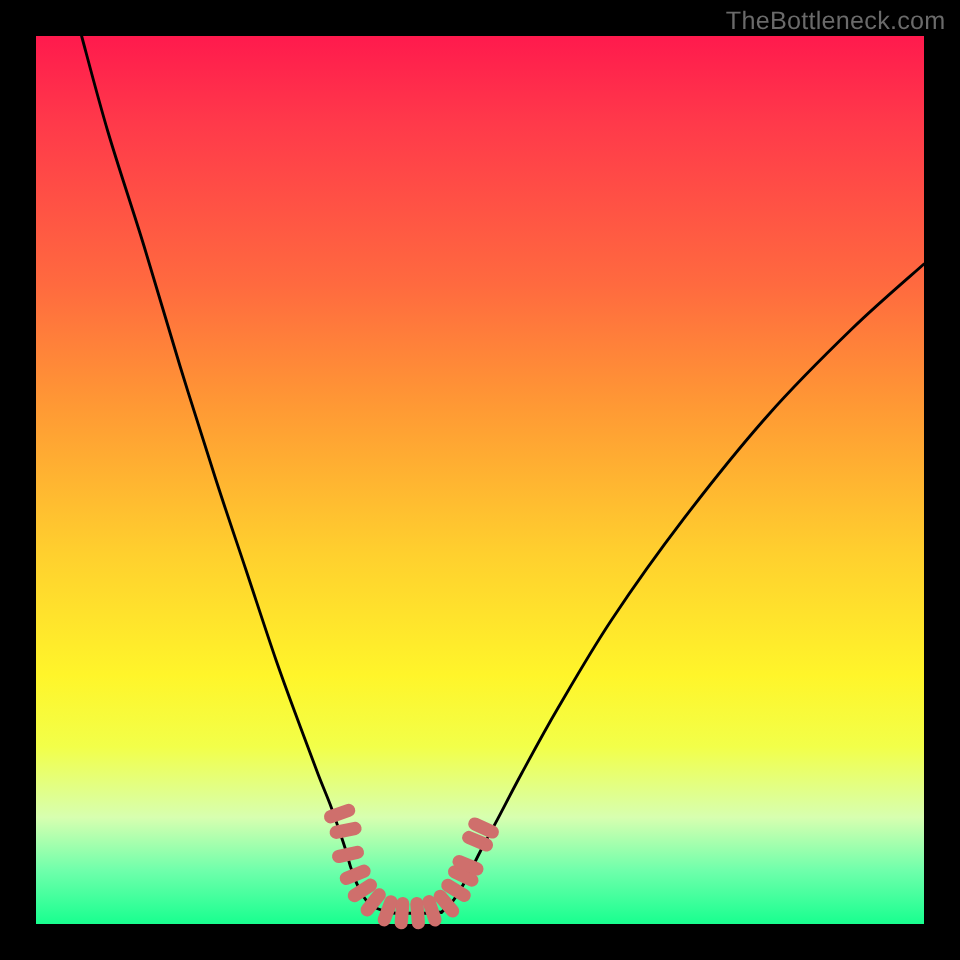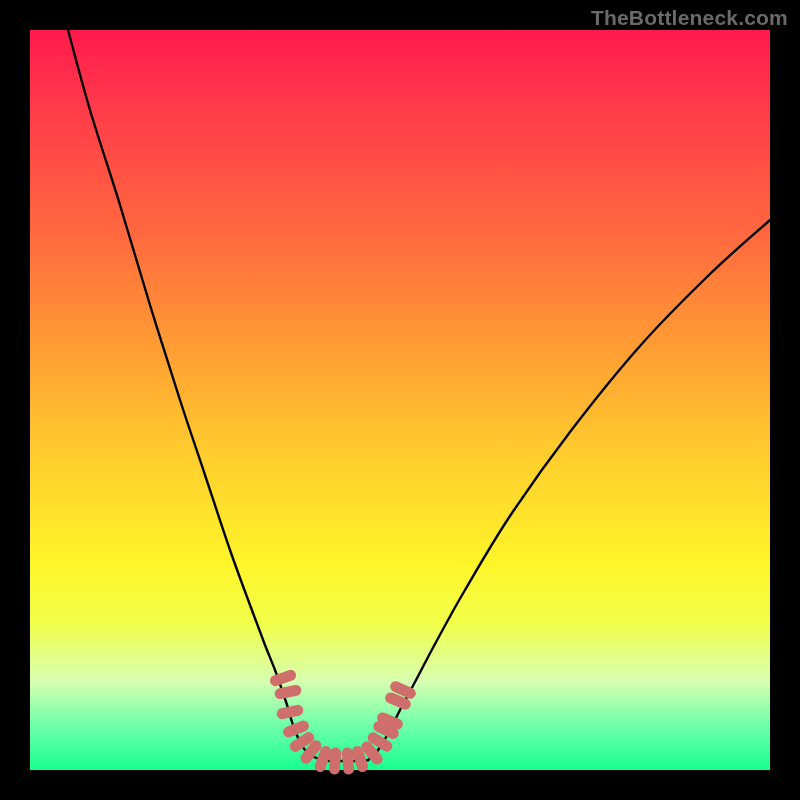--- a/index.html
+++ b/index.html
@@ -38,21 +38,21 @@
       #6fffab 94%,
       #18ff8f 100%
     );
   }
   .watermark {
     position: absolute;
     top: 6px;
     right: 12px;
     color: #6a6a6a;
     font-size: 21px;
-    font-weight: 700;
+    font-weight: 400;
     letter-spacing: 0.2px;
     user-select: none;
   }
   svg.curve {
     position: absolute;
     left: 0;
     top: 0;
     width: 740px;
     height: 740px;
     overflow: visible;

